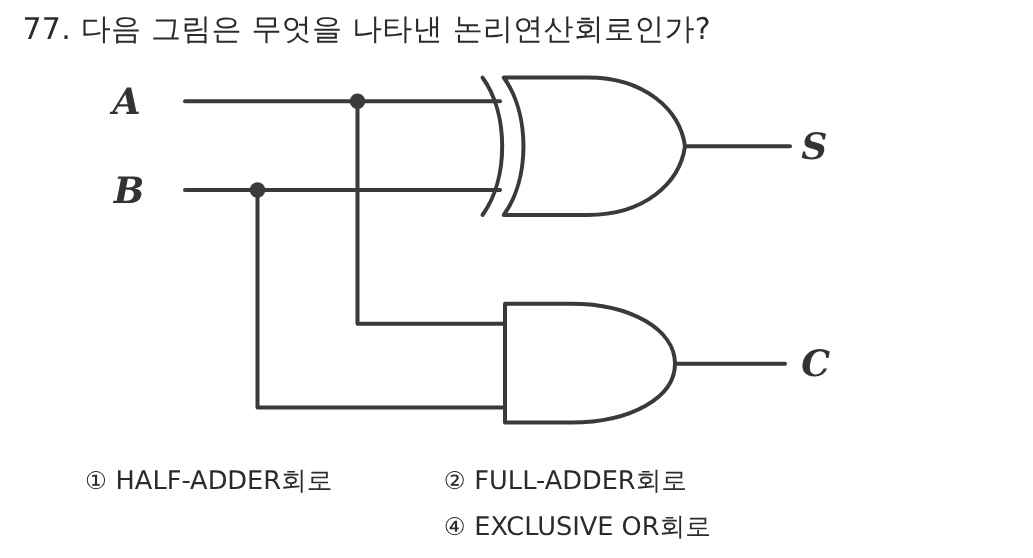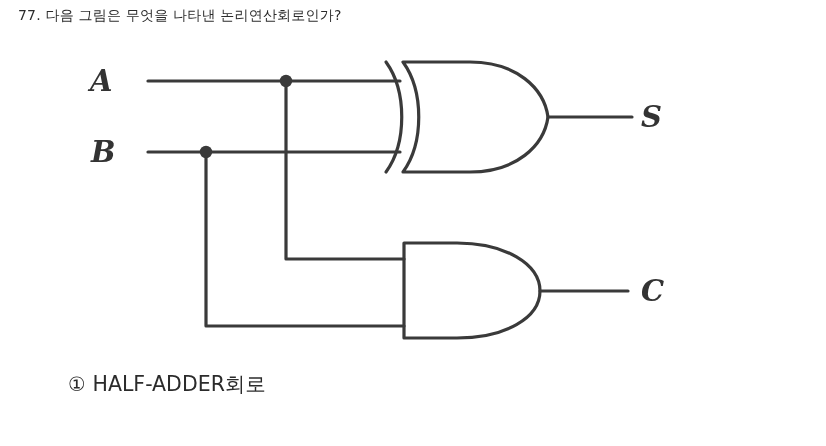--- a/index.html
+++ b/index.html
@@ -13,21 +13,21 @@
     width: 826px;
     height: 446px;
     background: #ffffff;
     overflow: hidden;
     font-family: "Liberation Sans", sans-serif;
   }
   .question-line {
     position: absolute;
     left: 18px;
     top: 7px;
-    font-size: 14px;
+    font-size: 24px;
     color: #2b2b2b;
     letter-spacing: 0.2px;
     white-space: nowrap;
     font-family: "DejaVu Sans", sans-serif;
   }
   #circuit {
     position: absolute;
     left: 0;
     top: 0;
     width: 826px;
@@ -117,18 +117,24 @@
   <div class="port-label" id="label-A">A</div>
   <div class="port-label" id="label-B">B</div>
   <div class="port-label" id="label-S">S</div>
   <div class="port-label" id="label-C">C</div>
 
   <div class="options-block">
     <div class="option-row">
       <div class="option col-1">
         <span class="marker">①</span><span>HALF-ADDER회로</span>
       </div>
+      <div class="option col-2">
+        <span class="marker">②</span><span>FULL-ADDER회로</span>
+      </div>
     </div>
     <div class="option-row">
+      <div class="option col-2">
+        <span class="marker">④</span><span>EXCLUSIVE OR회로</span>
+      </div>
     </div>
   </div>
 
 </div>
 
 </body></html>

